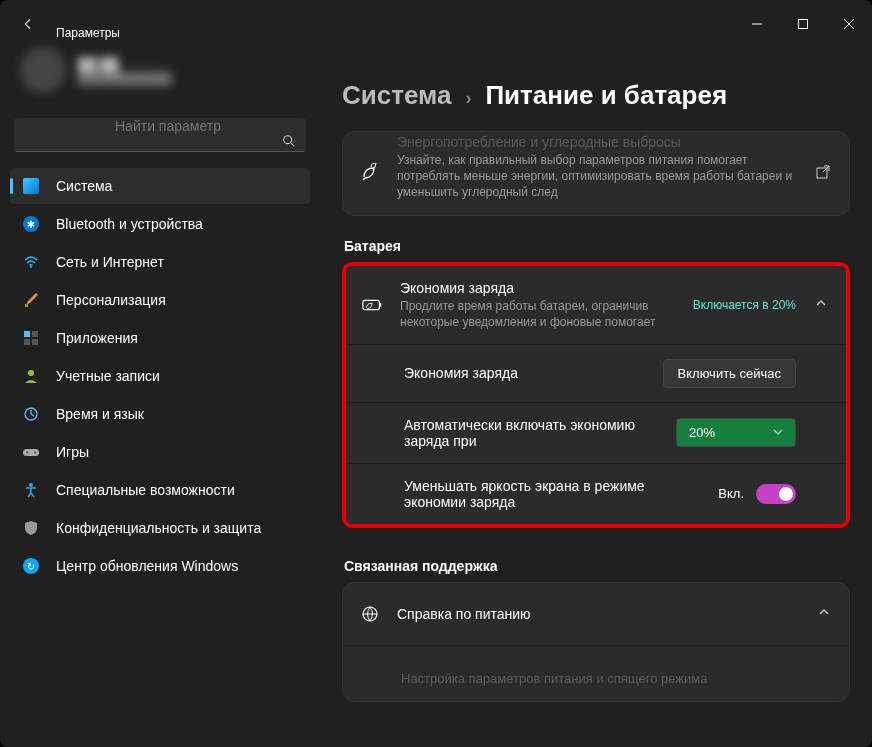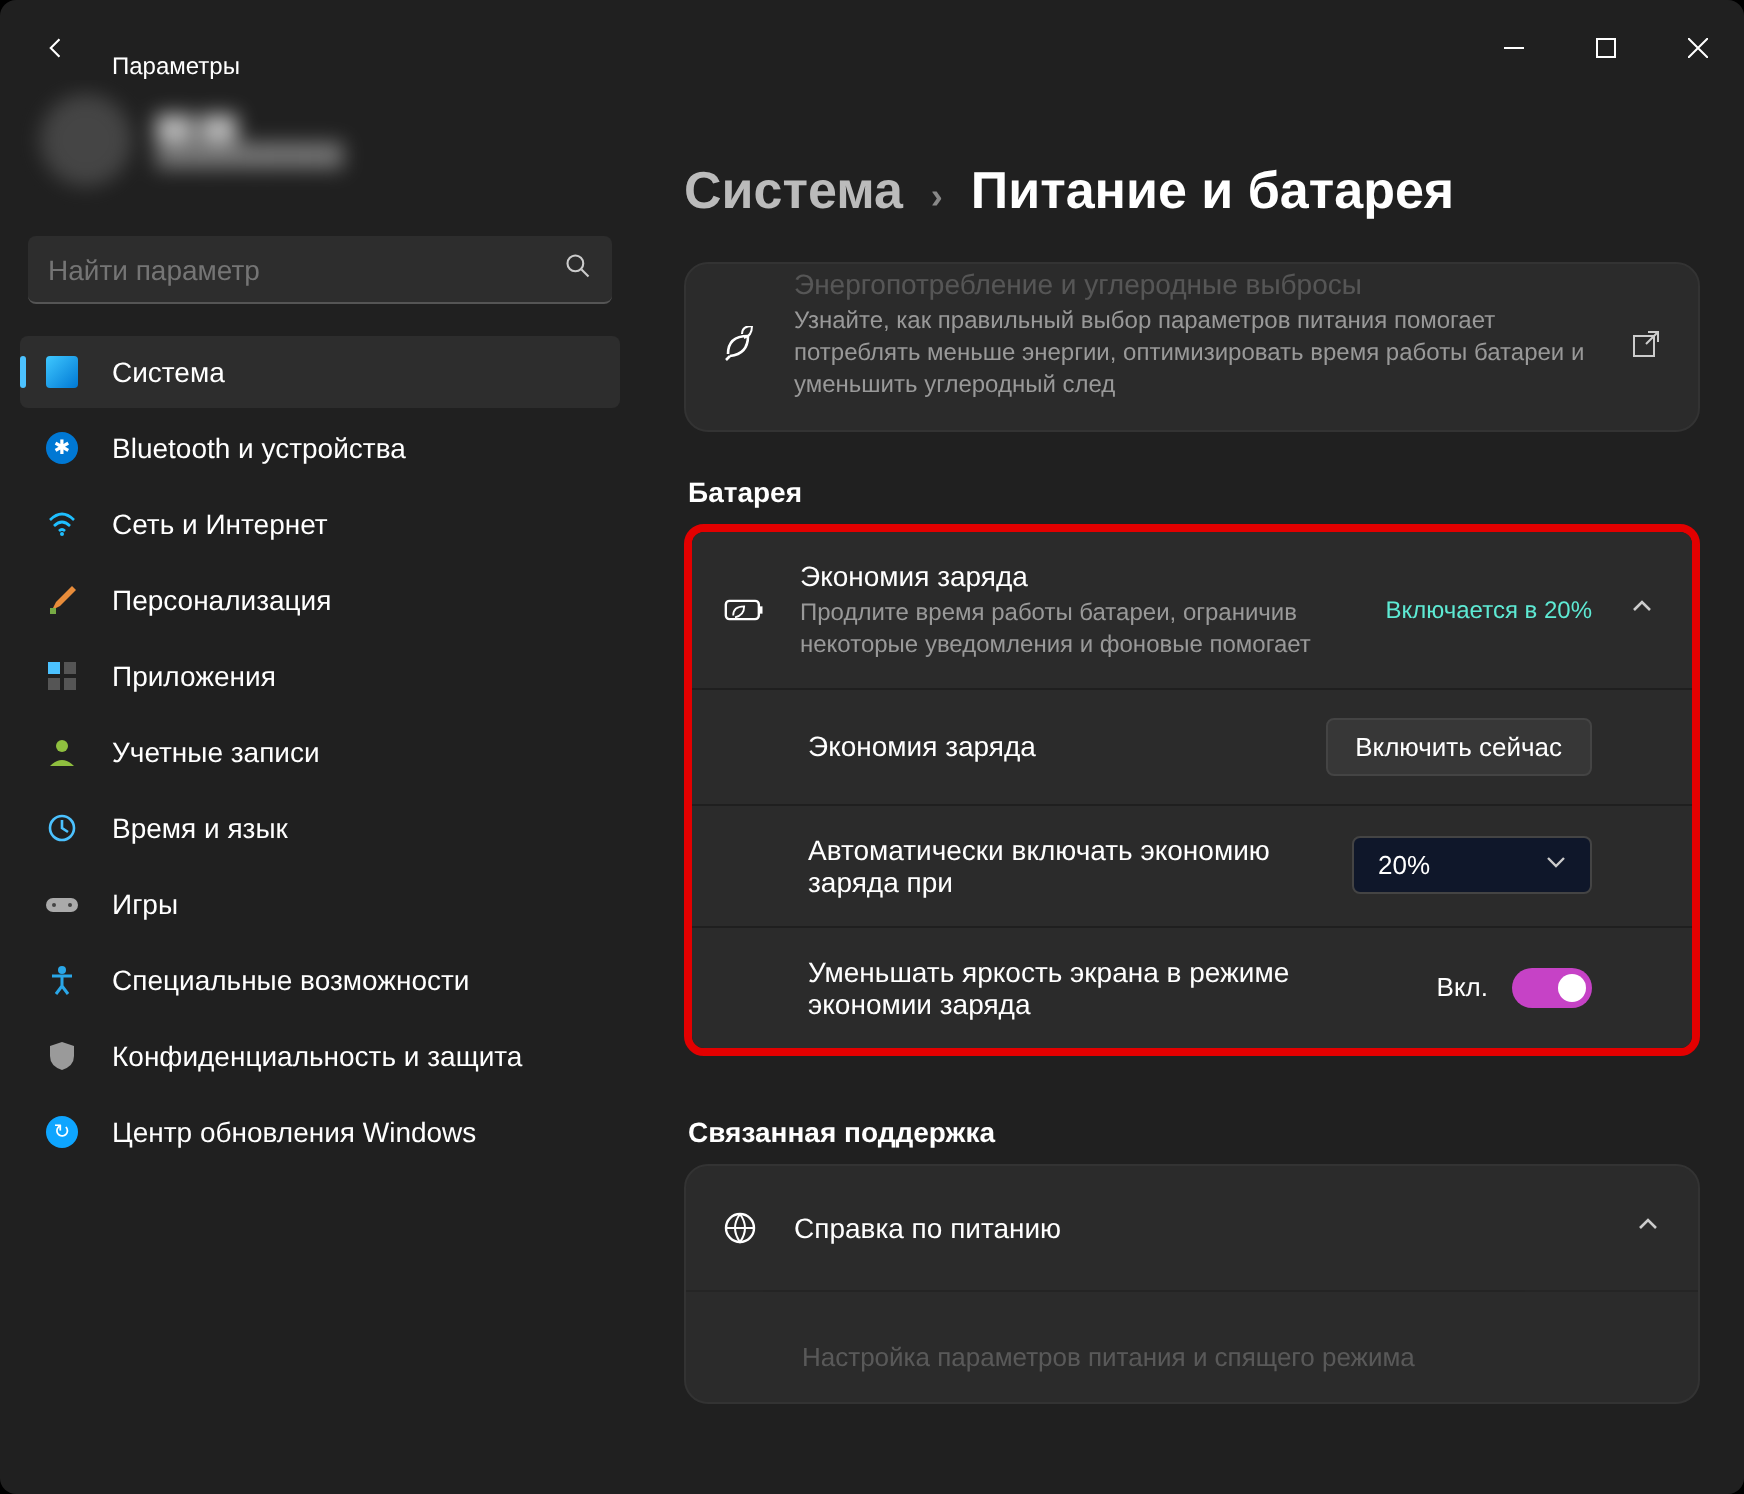--- a/index.html
+++ b/index.html
@@ -15,21 +15,21 @@
   
   
   .body { flex: 1; display: flex; overflow: hidden; }
   
   
   .sidebar { width: 320px; padding: 0 10px 0 10px; display: flex; flex-direction: column; }
   .profile { height: 60px; padding: 10px 10px 10px 10px; display: flex; align-items: center; gap: 12px; filter: blur(5px); opacity: 0.7; }
   .avatar { width: 46px; height: 46px; border-radius: 50%; background: #555; }
   .profile-text .line1 { font-size: 13px; color: #fff; }
   .profile-text .line2 { font-size: 11px; color: #999; }
-  .searchbox { margin: 18px 4px 16px 4px; height: 34px; background: #2d2d2d; border: none; border-bottom: 1px solid #555; border-radius: 4px; display: flex; align-items: center; padding: 0 10px; }
+  .searchbox { margin: 18px 4px 16px 4px; height: 34px; background: #2d2d2d; border: none; border-bottom: 1px solid #555; border-radius: 4px; display: flex; align-items: flex-end; padding: 0 10px; flex-direction: column; }
   .searchbox input { flex: 1; background: transparent; border: none; outline: none; color: #ccc; font-size: 14px; }
   .searchbox .sicon { color: #ccc; font-size: 14px; }
   
   .nav { display: flex; flex-direction: column; gap: 2px; }
   .nav-item { height: 36px; display: flex; align-items: center; padding: 0 12px; border-radius: 4px; font-size: 14px; color: #fff; gap: 16px; position: relative; cursor: default; }
   .nav-item.active { background: #2d2d2d; }
   .nav-item.active::before { content: ""; position: absolute; left: 0; top: 10px; bottom: 10px; width: 3px; background: #4cc2ff; border-radius: 2px; }
   .nav-item .nicon { width: 18px; height: 18px; display: flex; align-items: center; justify-content: center; font-size: 14px; }
   .nav-item .nlabel { flex: 1; white-space: nowrap; }
   
@@ -51,21 +51,21 @@
   .ext-icon { color: #ccc; font-size: 14px; width: 20px; text-align: center; }
   
   .section-label { font-size: 14px; color: #fff; margin: 18px 0 8px 2px; font-weight: 600; }
   
   .highlight { border: 4px solid #e30000; border-radius: 10px; padding: 0; margin-bottom: 12px; overflow: hidden; }
   .highlight .card { border-radius: 4px; margin: 0; border: none; }
   
   .sub-row { display: flex; align-items: center; padding: 14px 50px 14px 58px; gap: 16px; border-top: 1px solid #1f1f1f; min-height: 56px; }
   .sub-label { flex: 1; font-size: 14px; color: #fff; }
   .btn { background: #373737; border: 1px solid #444; border-radius: 4px; padding: 6px 14px; font-size: 13px; color: #fff; text-align: center; }
-  .dropdown { background: #0f172a; border: 1px solid #444; border-radius: 4px; padding: 6px 12px; font-size: 13px; color: #fff; min-width: 120px; display: flex; align-items: center; justify-content: space-between; gap: 20px; }
+  .dropdown { background: #15803d; border: 1px solid #444; border-radius: 4px; padding: 6px 12px; font-size: 13px; color: #fff; min-width: 120px; display: flex; align-items: center; justify-content: space-between; gap: 20px; }
   .dropdown .dchev { font-size: 10px; color: #ccc; }
   
   .toggle-wrap { display: flex; align-items: center; gap: 12px; }
   .toggle-label { font-size: 13px; color: #fff; }
   .toggle { width: 40px; height: 20px; border-radius: 10px; background: #c642c6; position: relative; }
   .toggle::after { content:""; position: absolute; right: 3px; top: 3px; width: 14px; height: 14px; border-radius: 50%; background: #fff; }
   
   
   .ic { width: 16px; height: 16px; display: inline-block; }
   .ic-sys { background: linear-gradient(135deg,#3fc8ff,#0078d4); border-radius: 2px; }

